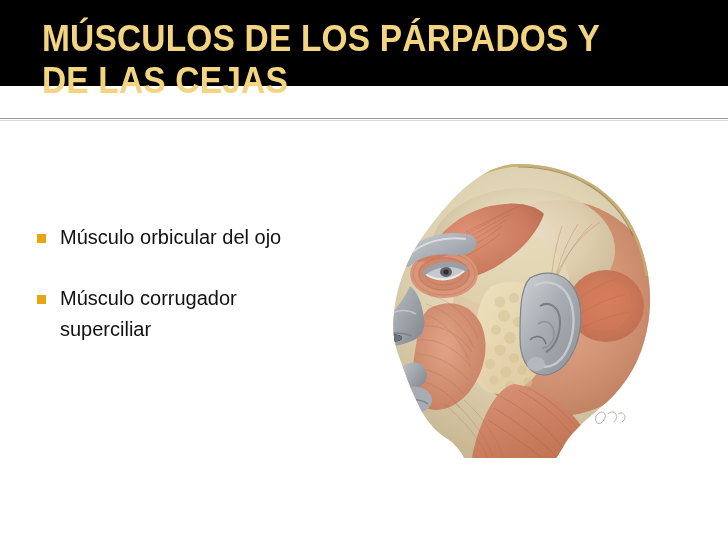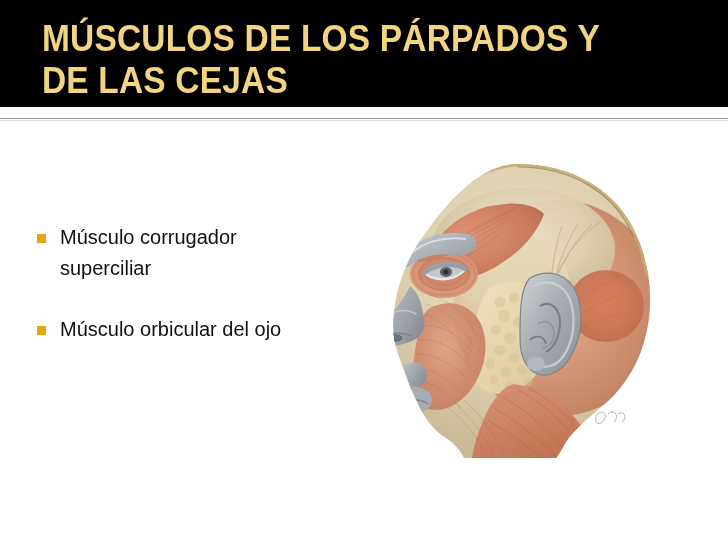--- a/index.html
+++ b/index.html
@@ -18,21 +18,21 @@
     background: #ffffff;
     overflow: hidden;
   }
 
   
   .title-band {
     position: absolute;
     left: 0;
     top: 0;
     width: 728px;
-    height: 107px;
+    height: 86px;
     background: #000000;
   }
   .title-text {
     position: absolute;
     left: 42px;
     top: 18px;
     width: 640px;
     color: #F3D480;
     font-family: "Liberation Sans", sans-serif;
     font-weight: bold;
@@ -111,26 +111,26 @@
   <div class="title-band">
     <div class="title-text">MÚSCULOS DE LOS PÁRPADOS Y DE LAS CEJAS</div>
   </div>
   <div class="title-rule"></div>
   <div class="title-rule-2"></div>
 
   <div class="bullets">
 
     <div class="bullet-row">
       <span class="bullet-marker"></span>
-      <span class="bullet-label">Músculo corrugador superciliar</span>
+      <span class="bullet-label">Músculo orbicular del ojo</span>
     </div>
 
     <div class="bullet-row">
       <span class="bullet-marker"></span>
-      <span class="bullet-label">Músculo orbicular del ojo</span>
+      <span class="bullet-label">Músculo corrugador superciliar</span>
     </div>
 
   </div>
 
   <div class="illustration">
     <svg viewBox="0 0 296 300" xmlns="http://www.w3.org/2000/svg">
       <defs>
         <radialGradient id="gScalpPale" cx="52%" cy="38%" r="62%">
           <stop offset="0%" stop-color="#EDE4CC"></stop>
           <stop offset="55%" stop-color="#DED2B2"></stop>

